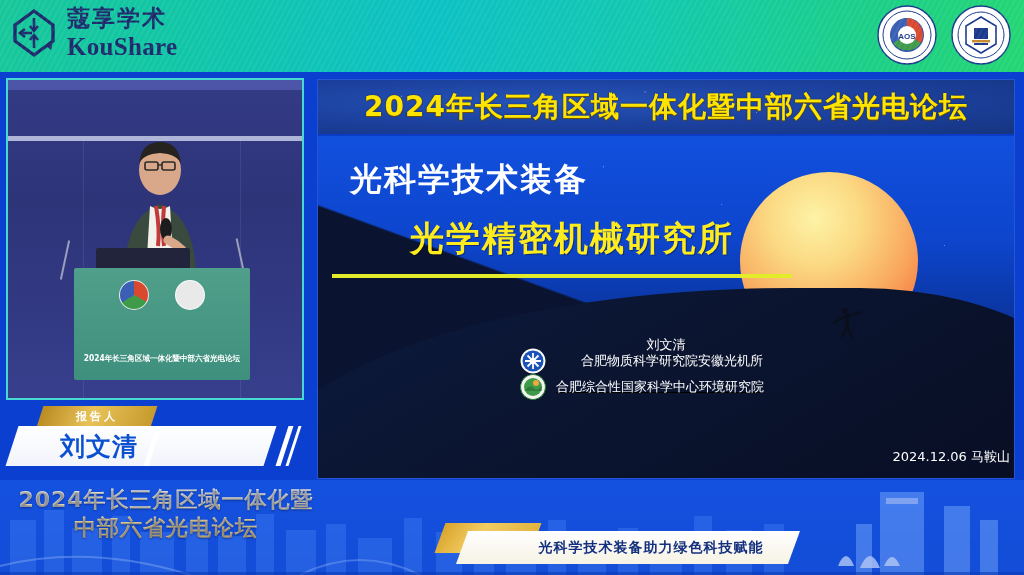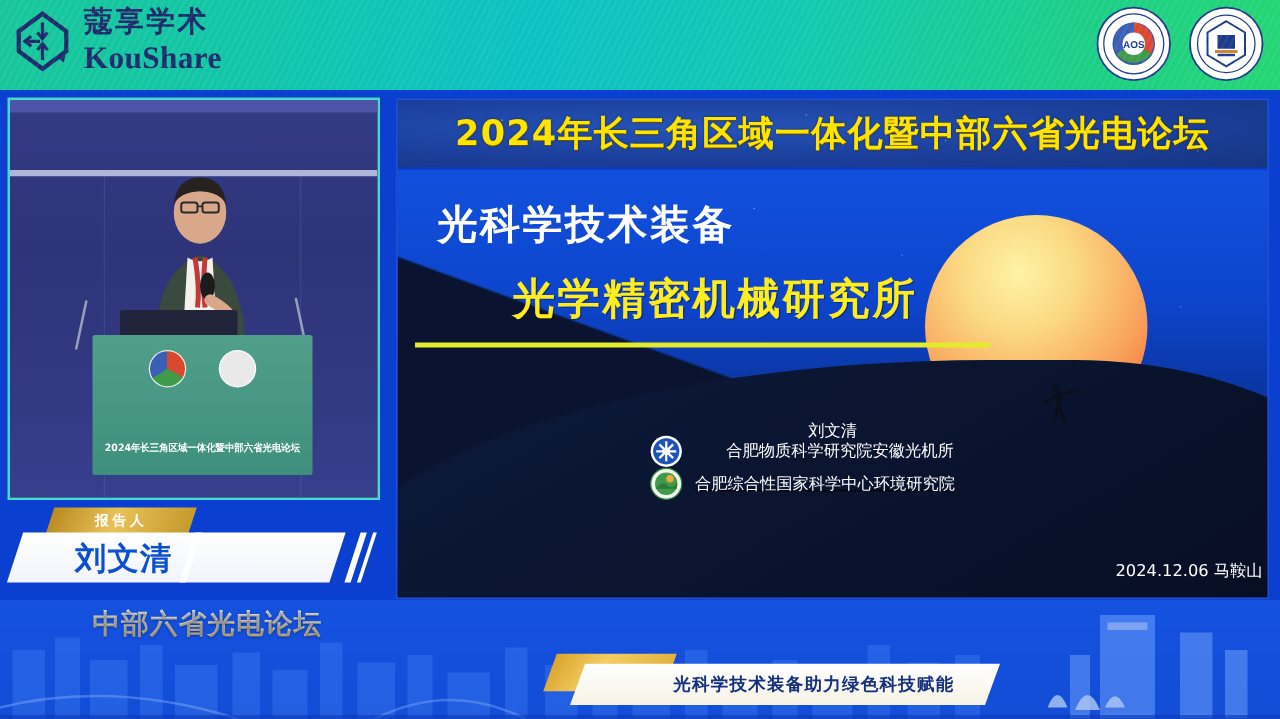--- a/index.html
+++ b/index.html
@@ -386,20 +386,21 @@
       <path d="M300 95 q60-30 120 0" fill="none" stroke="#83aefa" stroke-width="2" opacity=".5"></path>
       <path d="M0 86 q90-22 190 9" fill="none" stroke="#9cc0fb" stroke-width="2" opacity=".45"></path>
       <g fill="#cfe0ff" opacity=".8">
         <path d="M838 86 q8-20 16 0 Z"></path>
           <path d="M860 88 q10-24 20 0 Z"></path>
           <path d="M884 86 q8-18 16 0 Z"></path>
       </g>
       <rect x="0" y="92" width="1024" height="3" fill="#0c3ab2" opacity=".6"></rect>
     </svg>
     <div class="bottom-title">
+      <div>2024年长三角区域一体化暨</div>
       <div>中部六省光电论坛</div>
     </div>
   </div>
 
   <div class="talk-plate">
     <div class="talk-gold"></div>
     <div class="talk-white"></div>
     <div class="talk-text">光科学技术装备助力绿色科技赋能</div>
   </div>
 

